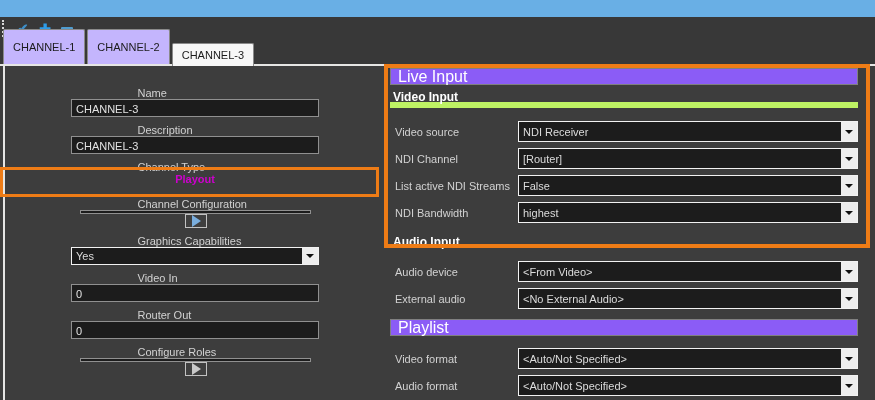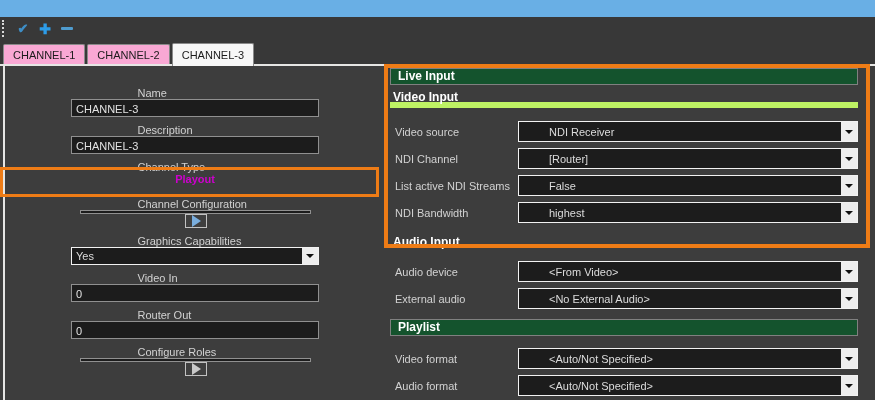--- a/index.html
+++ b/index.html
@@ -11,21 +11,21 @@
   .toolbar { position: absolute; left: 0; top: 17px; width: 875px; height: 23px; background: #383838;
              display: flex; align-items: center; }
   .grip { width: 3px; height: 17px; border-left: 2px dotted #d8d8d8; margin: 0 7px 0 2px; }
   .tool-icon { width: 22px; text-align: center; font-size: 13px; font-weight: bold; cursor: default; }
   .icon-check { color: #3e8ec6; }
   .icon-plus  { color: #2d9ce8; font-size: 14px; }
   .icon-minus-bar { width: 12px; height: 3px; background: #4f9ccf; border-radius: 1px; margin: 0 5px; }
 
   .tabstrip { position: absolute; left: 3px; top: 40px; width: 869px; height: 24px;
               display: flex; align-items: flex-end; gap: 2px; }
-  .tab { height: 20px; padding: 0 9px; background: #f9a8d4; border: 1px solid #8a8a8a; border-bottom: none;
+  .tab { height: 35px; padding: 0 9px; background: #c4b5fd; border: 1px solid #8a8a8a; border-bottom: none;
          font-size: 11px; color: #1b1b1b; display: flex; align-items: center; cursor: default;
          border-radius: 2px 2px 0 0; }
   .tab.active { height: 23px; margin-bottom: -2px; background: #f7f7f7; z-index: 4; position: relative; }
 
   .topline { position: absolute; left: 0; top: 64px; width: 875px; height: 2px; background: #e6e6e4; }
   .content { position: absolute; left: 0; top: 66px; width: 875px; height: 334px; background: #3d3d3d; }
   .leftstripe { position: absolute; left: 3px; top: 66px; width: 2px; height: 334px; background: #e6e6e4; }
 
   
   .left-panel { position: absolute; left: 10px; top: 66px; width: 370px; padding-top: 21px; }
@@ -46,28 +46,28 @@
            align-items: center; cursor: default; }
   .combo .cval { flex: 1; font-size: 11px; color: #dcdcdc; padding: 0 4px; overflow: hidden; white-space: nowrap; }
   .combo .cbtn { width: 16px; height: 100%; background: #ededed; display: flex; align-items: center;
                  justify-content: center; flex: none; }
   .tri-down { width: 0; height: 0; border-left: 4px solid transparent; border-right: 4px solid transparent;
               border-top: 4px solid #111; }
   .combo.w248 { width: 248px; }
 
   
   .right-panel { position: absolute; left: 390px; top: 68px; width: 468px; }
-  .group-bar { height: 17px; background: #14532d; border: 1px solid #808080; color: #fff;
-               font-size: 12px; font-weight: bold; line-height: 15px; padding-left: 7px; margin-bottom: 3px; }
+  .group-bar { height: 17px; background: #8b5cf6; border: 1px solid #808080; color: #fff;
+               font-size: 16px; font-weight: normal; line-height: 15px; padding-left: 7px; margin-bottom: 3px; }
   .sub-header { height: 20px; font-size: 12px; font-weight: bold; color: #fff; line-height: 18px;
                 padding-left: 3px; border-bottom: 6px solid #bef264; margin-bottom: 13px; }
   .sub-header.no-rule { border-bottom: none; margin-bottom: 10px; height: 18px; }
   .rrow { display: flex; align-items: center; height: 21px; margin-bottom: 6px; }
   .rlabel { width: 128px; font-size: 11px; color: #d2d2d2; flex: none; padding-left: 5px; }
-  .rcombo { width: 340px; padding-left: 26px; }
+  .rcombo { width: 340px; }
   .gap4 { height: 4px; }
   .gap9 { height: 9px; }
 
   
   .hl { position: absolute; border: 3px solid #ee7c16; pointer-events: none; z-index: 6; }
   .hl-left  { left: 0; top: 167px; width: 379px; height: 30px; }
   .hl-right { left: 384px; top: 64px; width: 486px; height: 184px; border-width: 4px; }
 </style>
 </head>
 <body>

